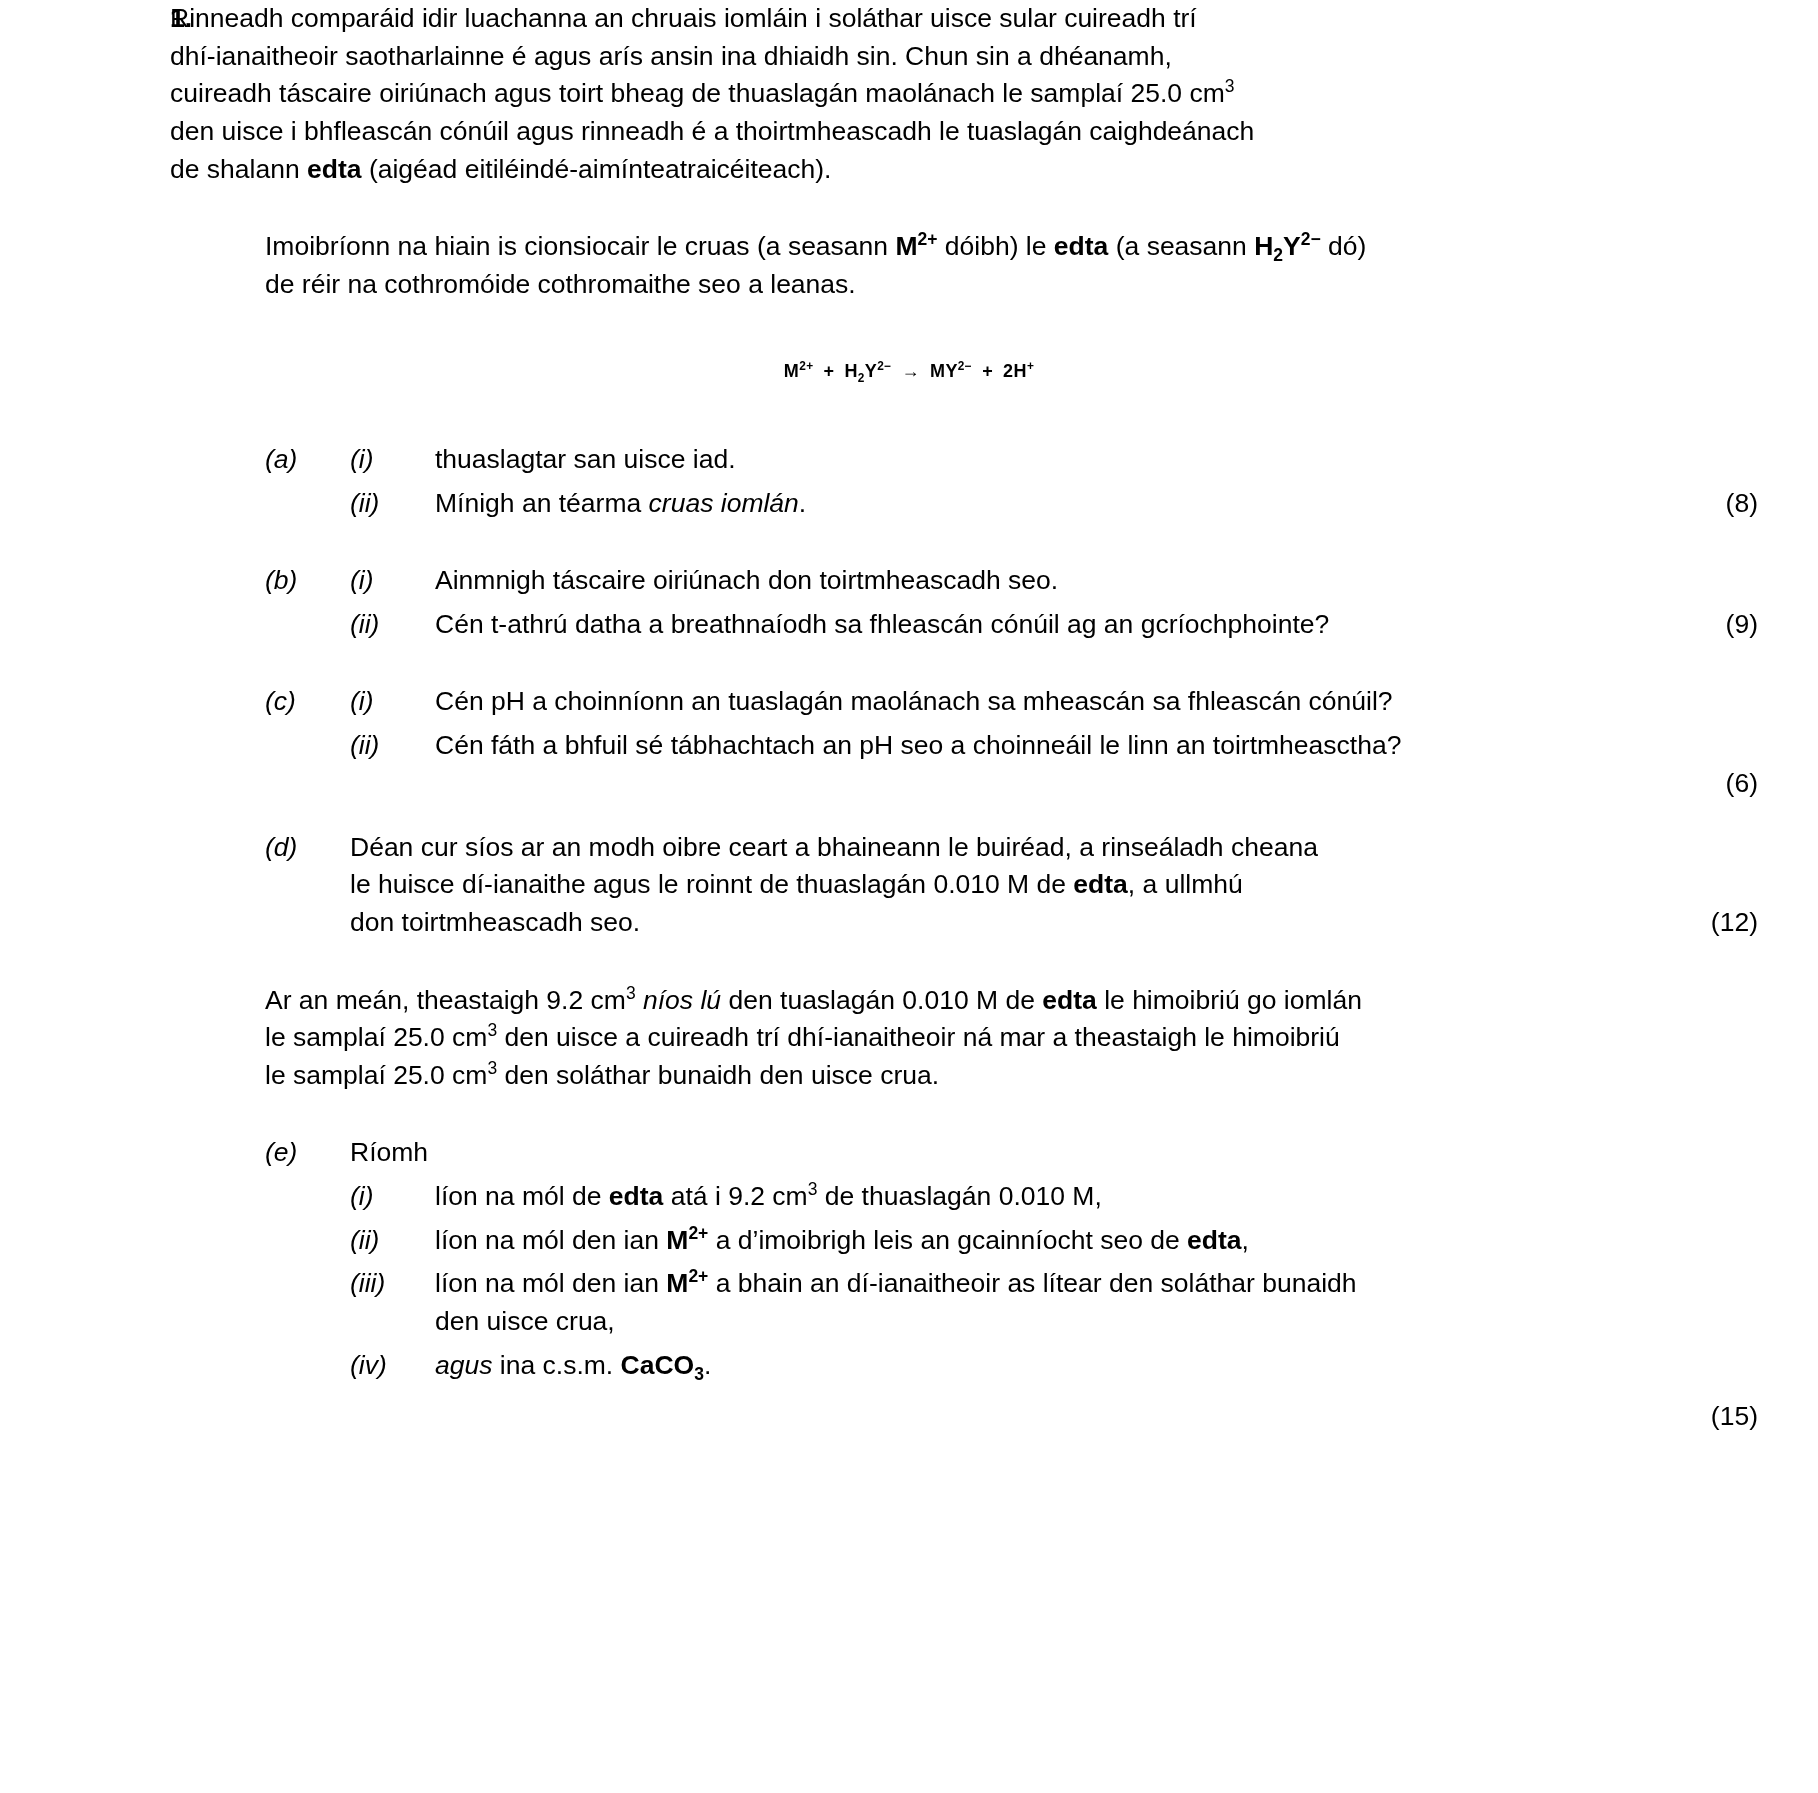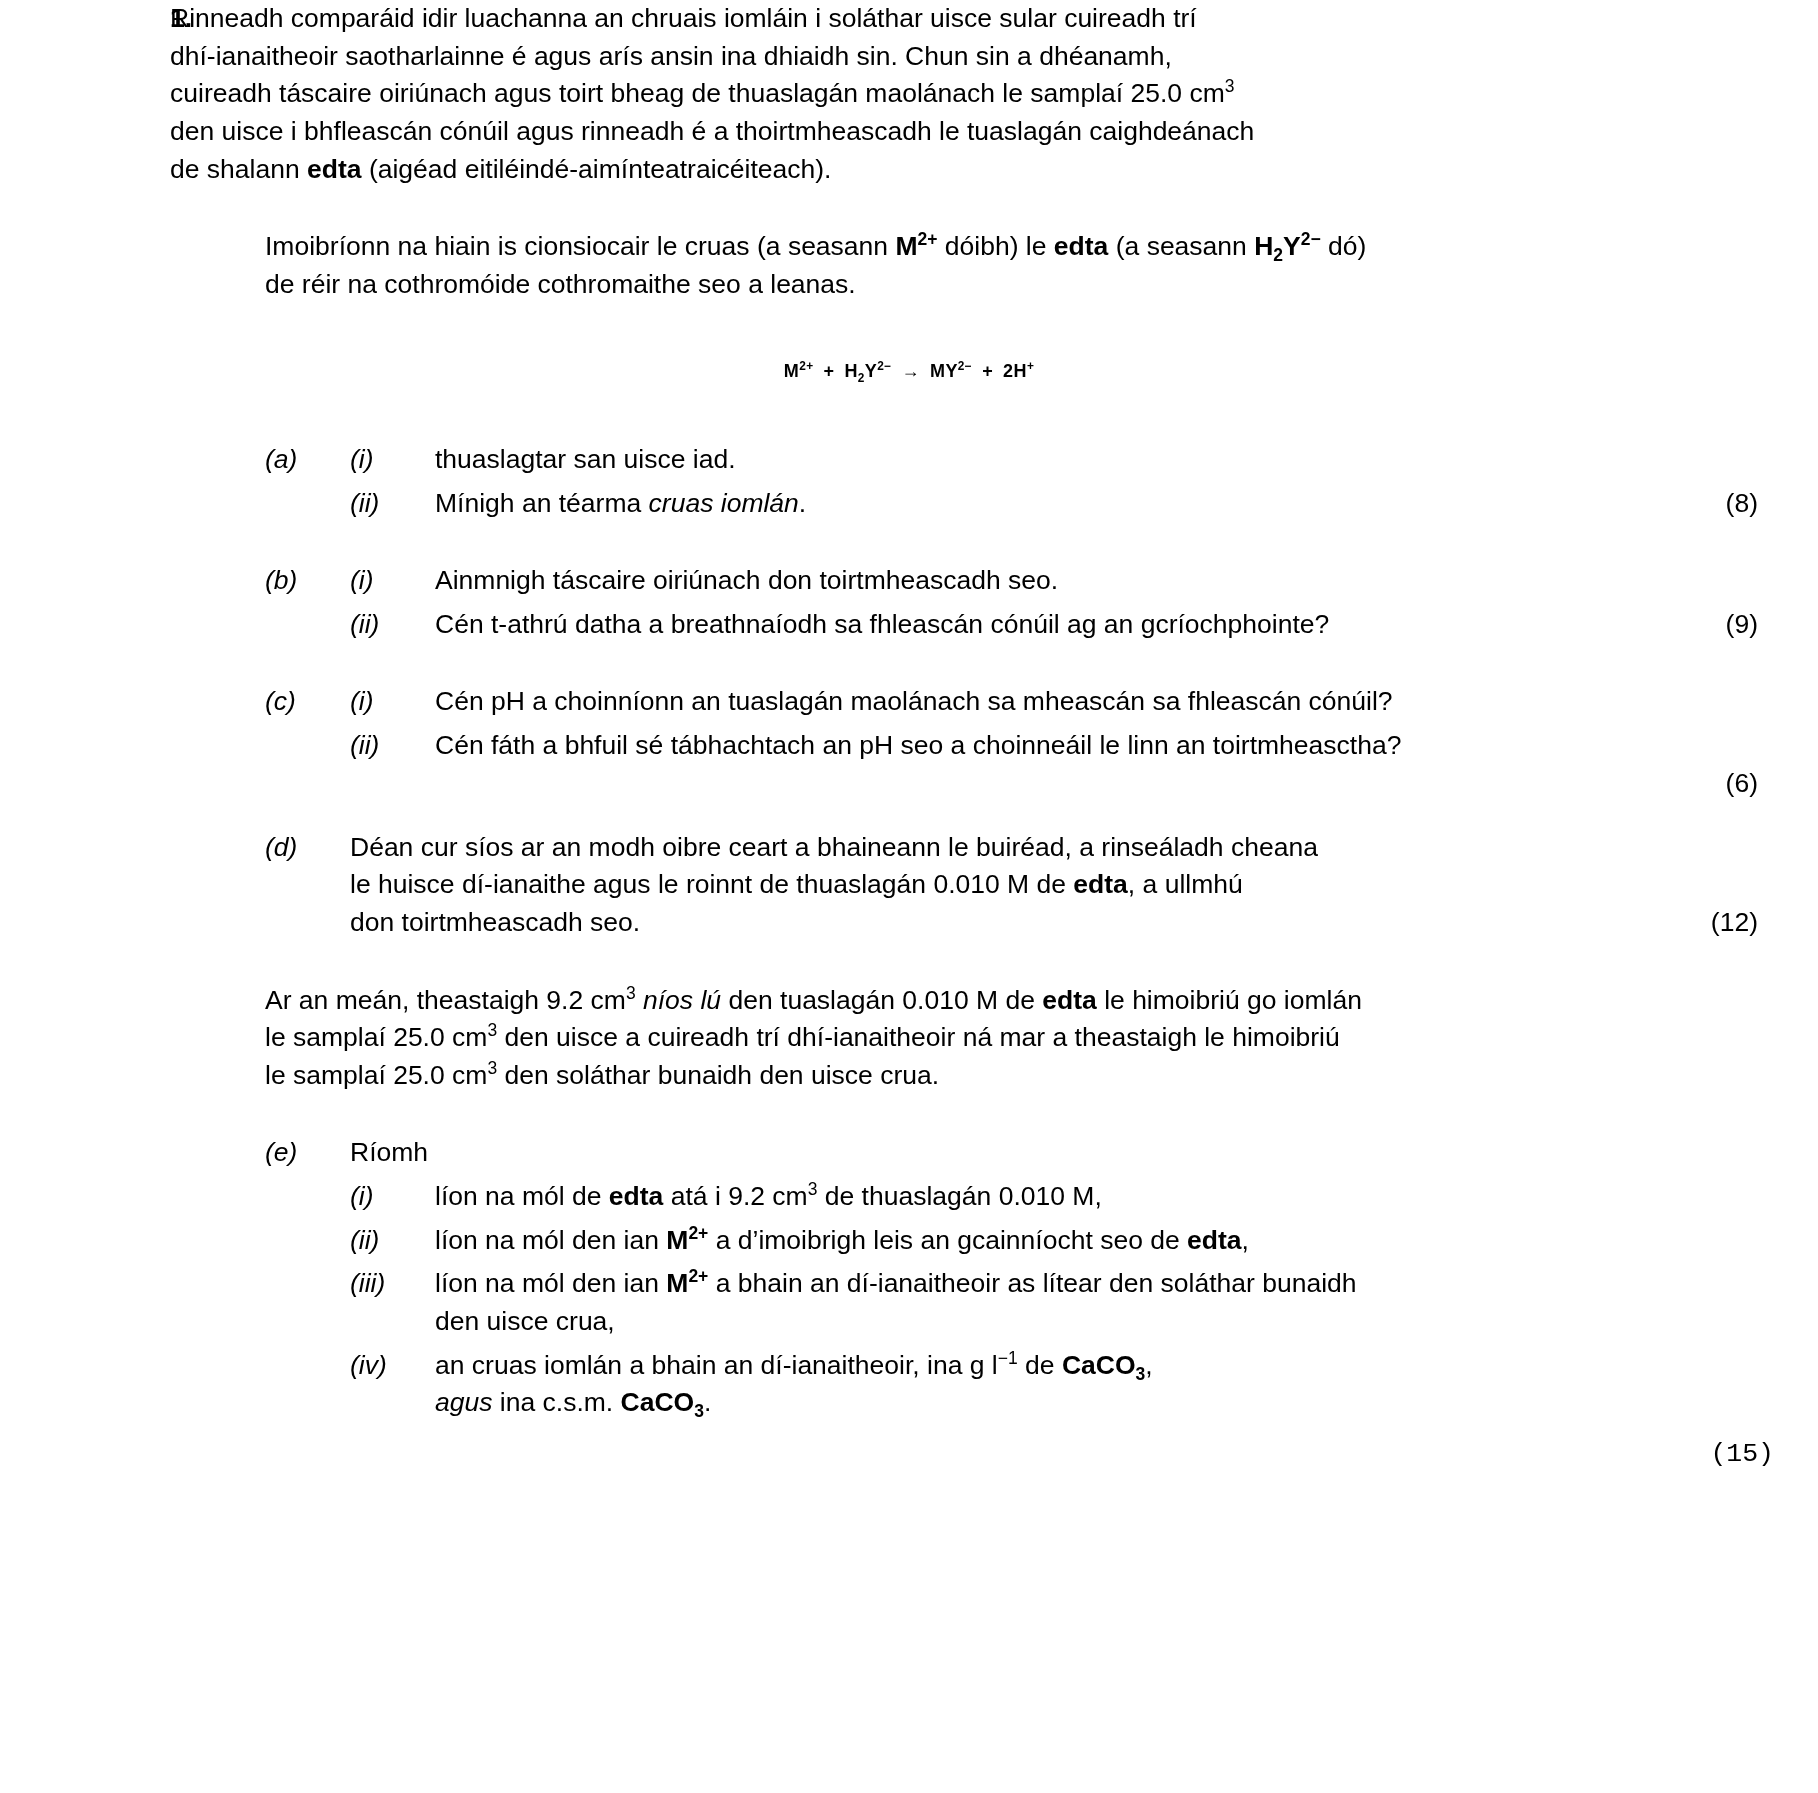--- a/index.html
+++ b/index.html
@@ -226,23 +226,22 @@
       <div class="col-body narrow">
         <div class="line"><span>líon na mól den ian </span><b><span>M</span><sup>2+</sup></b><span> a bhain an dí-ianaitheoir as lítear den soláthar bunaidh</span></div>
         <div class="line">den uisce crua,</div>
       </div>
     </div>
 
     <div class="qrow" style="margin-top:6px;">
       <div class="col-alpha indent-text"></div>
       <div class="col-roman lbl">(iv)</div>
       <div class="col-body">
-        <div class="line"><span>an cruas iomlán a bhain an dí-ianaitheoir, ina g l</span><sup>−1</sup><span> de </span><b><span>CaCO</span><sub>3</sub></b><span>,</span></div>
         <div class="line"><i>agus</i><span> ina c.s.m. </span><b><span>CaCO</span><sub>3</sub></b><span>.</span></div>
       </div>
     </div>
 
     <div style="position:relative;height:54px;">
-      <span class="right-mark" style="right:44px;top:14px;font-family:Liberation Mono, monospace;">(15)</span>
+      <span class="right-mark" style="right:60px;top:14px;">(15)</span>
     </div>
   </div>
 
 </div>
 
 </body></html>

